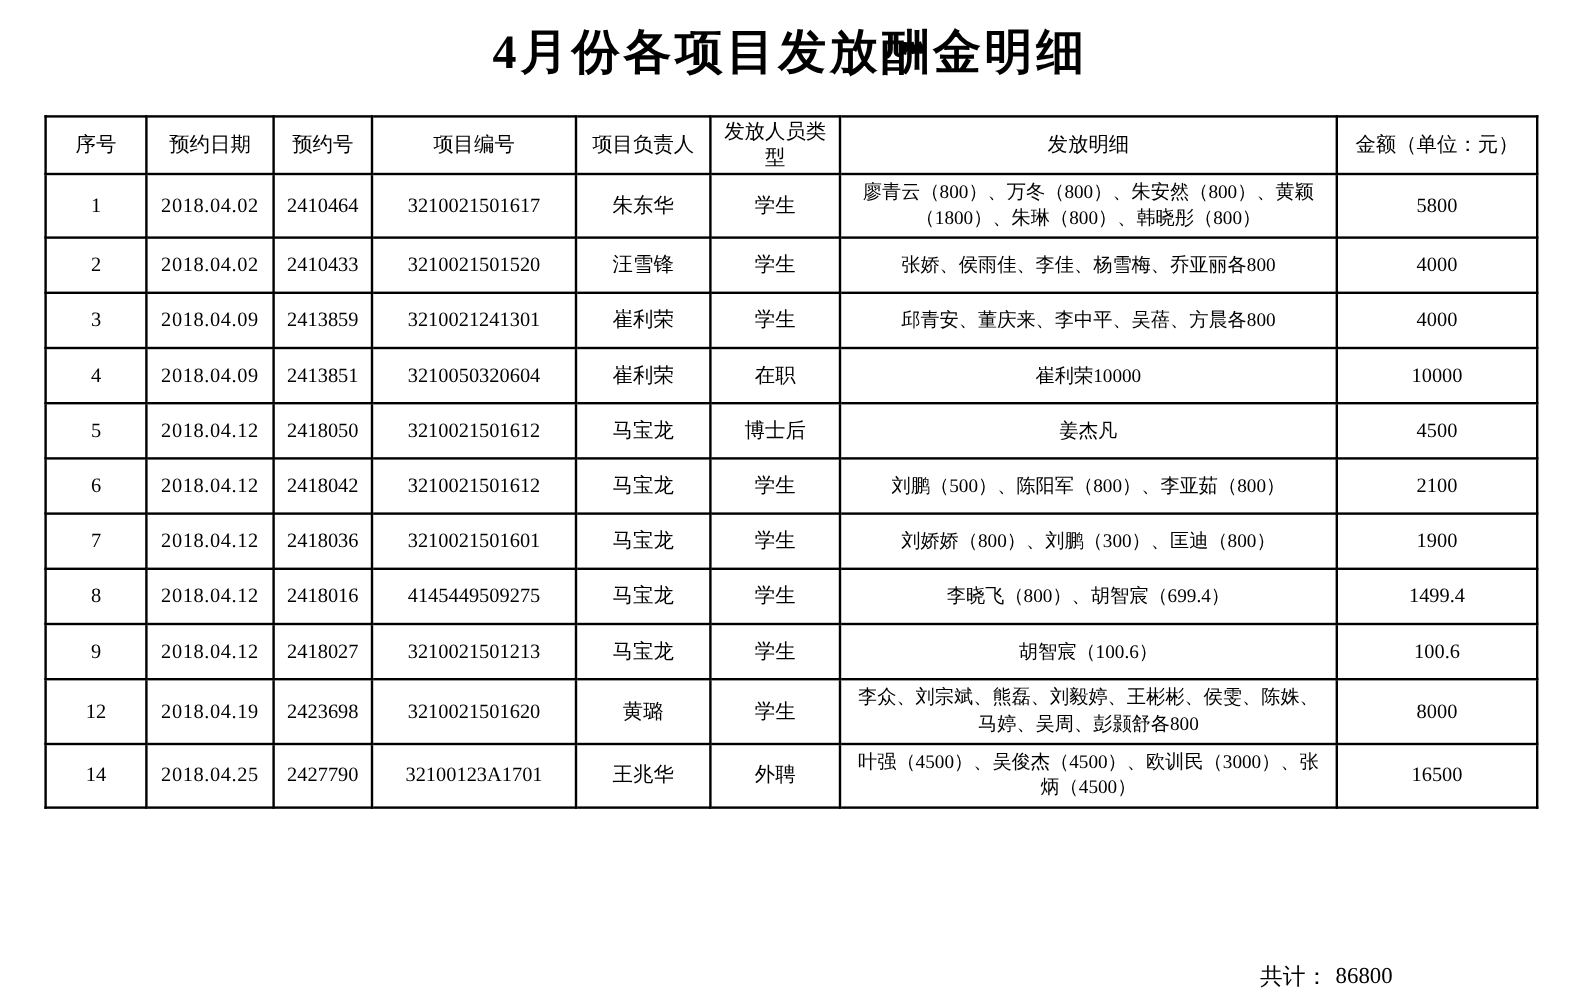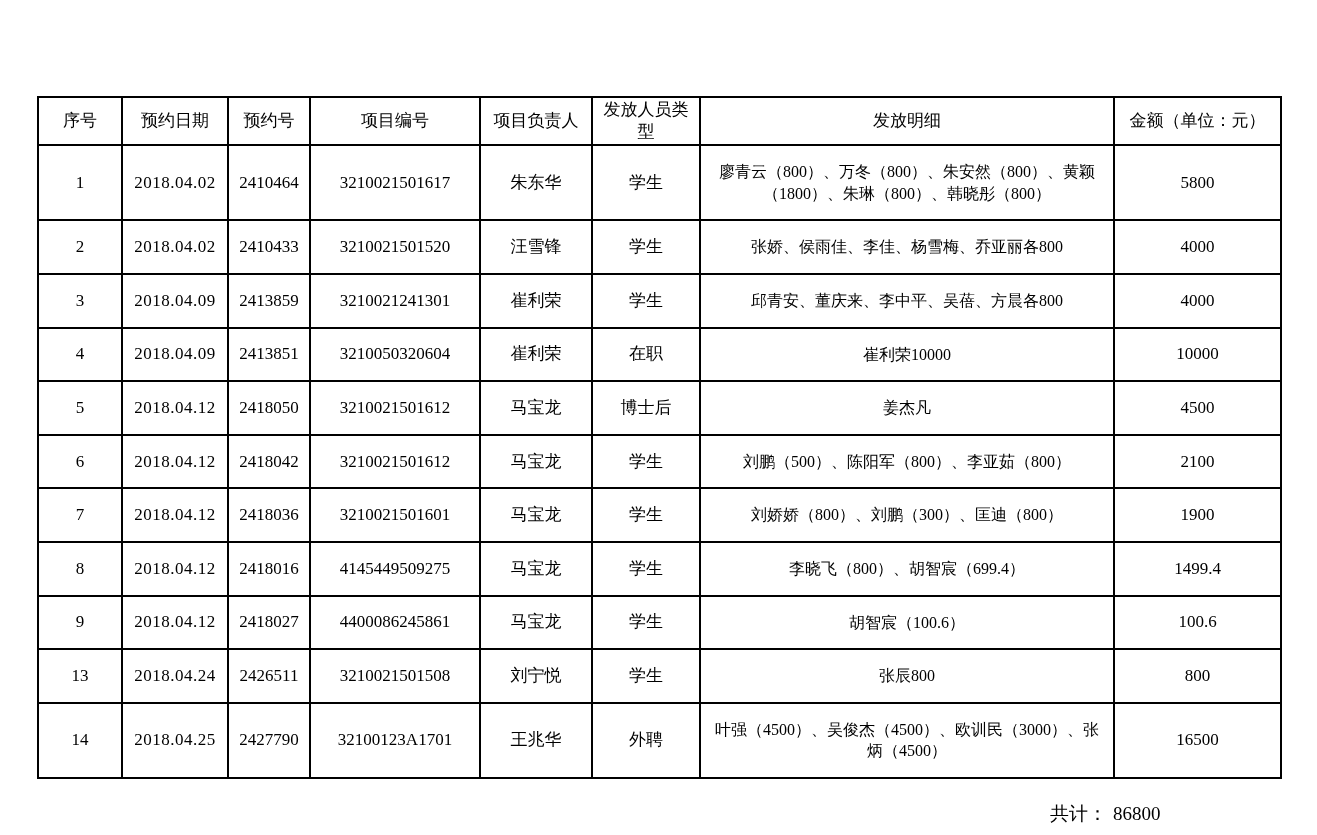--- a/index.html
+++ b/index.html
@@ -40,21 +40,21 @@
     text-align: center;
     vertical-align: middle;
     padding: 1px 4px;
     font-size: 17px;
     line-height: 1.3;
     overflow: hidden;
   }
   .pay-table thead tr { height: 42px; }
   .pay-table tbody tr { height: 46px; }
   .pay-table th { font-weight: normal; }
-  td.col-detail { font-size: 16px; line-height: 1.35; padding: 15px 8px; }
+  td.col-detail { font-size: 16px; line-height: 1.35; padding: 4px 8px; }
   td.col-date { letter-spacing: 0.5px; margin-top: 29px; }
   col.c-seq      { width: 84px;  }
   col.c-date     { width: 106px; }
   col.c-booking  { width: 82px;  }
   col.c-project  { width: 170px; }
   col.c-leader   { width: 112px; }
   col.c-ptype    { width: 108px; }
   col.c-detail   { width: 414px; }
   col.c-amount   { width: 167px; }
   .table-footer {
@@ -74,20 +74,21 @@
   .total-value {
     width: 167px;
     text-align: left;
   }
 </style>
 </head>
 <body>
 
 <div class="page">
 
+  <h1 class="title">4月份各项目发放酬金明细</h1>
 
   <table class="pay-table">
     <colgroup>
       <col class="c-seq">
         <col class="c-date">
         <col class="c-booking">
         <col class="c-project">
       <col class="c-leader">
         <col class="c-ptype">
         <col class="c-detail">
@@ -183,35 +184,35 @@
           <td class="col-project">4145449509275</td>
           <td class="col-leader">马宝龙</td>
           <td class="col-ptype">学生</td>
           <td class="col-detail">李晓飞（800）、胡智宸（699.4）</td>
           <td class="col-amount">1499.4</td>
         </tr>
         <tr>
           <td class="col-seq">9</td>
           <td class="col-date">2018.04.12</td>
           <td class="col-booking">2418027</td>
-          <td class="col-project">4400086245861</td>
+          <td class="col-project">3210021501213</td>
           <td class="col-leader">马宝龙</td>
           <td class="col-ptype">学生</td>
           <td class="col-detail">胡智宸（100.6）</td>
           <td class="col-amount">100.6</td>
         </tr>
         <tr>
-          <td class="col-seq">13</td>
-          <td class="col-date">2018.04.24</td>
-          <td class="col-booking">2426511</td>
-          <td class="col-project">3210021501508</td>
-          <td class="col-leader">刘宁悦</td>
-          <td class="col-ptype">学生</td>
-          <td class="col-detail">张辰800</td>
-          <td class="col-amount">800</td>
+          <td class="col-seq">12</td>
+          <td class="col-date">2018.04.19</td>
+          <td class="col-booking">2423698</td>
+          <td class="col-project">3210021501620</td>
+          <td class="col-leader">黄璐</td>
+          <td class="col-ptype">学生</td>
+          <td class="col-detail">李众、刘宗斌、熊磊、刘毅婷、王彬彬、侯雯、陈姝、马婷、吴周、彭颢舒各800</td>
+          <td class="col-amount">8000</td>
         </tr>
         <tr>
           <td class="col-seq">14</td>
           <td class="col-date">2018.04.25</td>
           <td class="col-booking">2427790</td>
           <td class="col-project">32100123A1701</td>
           <td class="col-leader">王兆华</td>
           <td class="col-ptype">外聘</td>
           <td class="col-detail">叶强（4500）、吴俊杰（4500）、欧训民（3000）、张炳（4500）</td>
           <td class="col-amount">16500</td>

